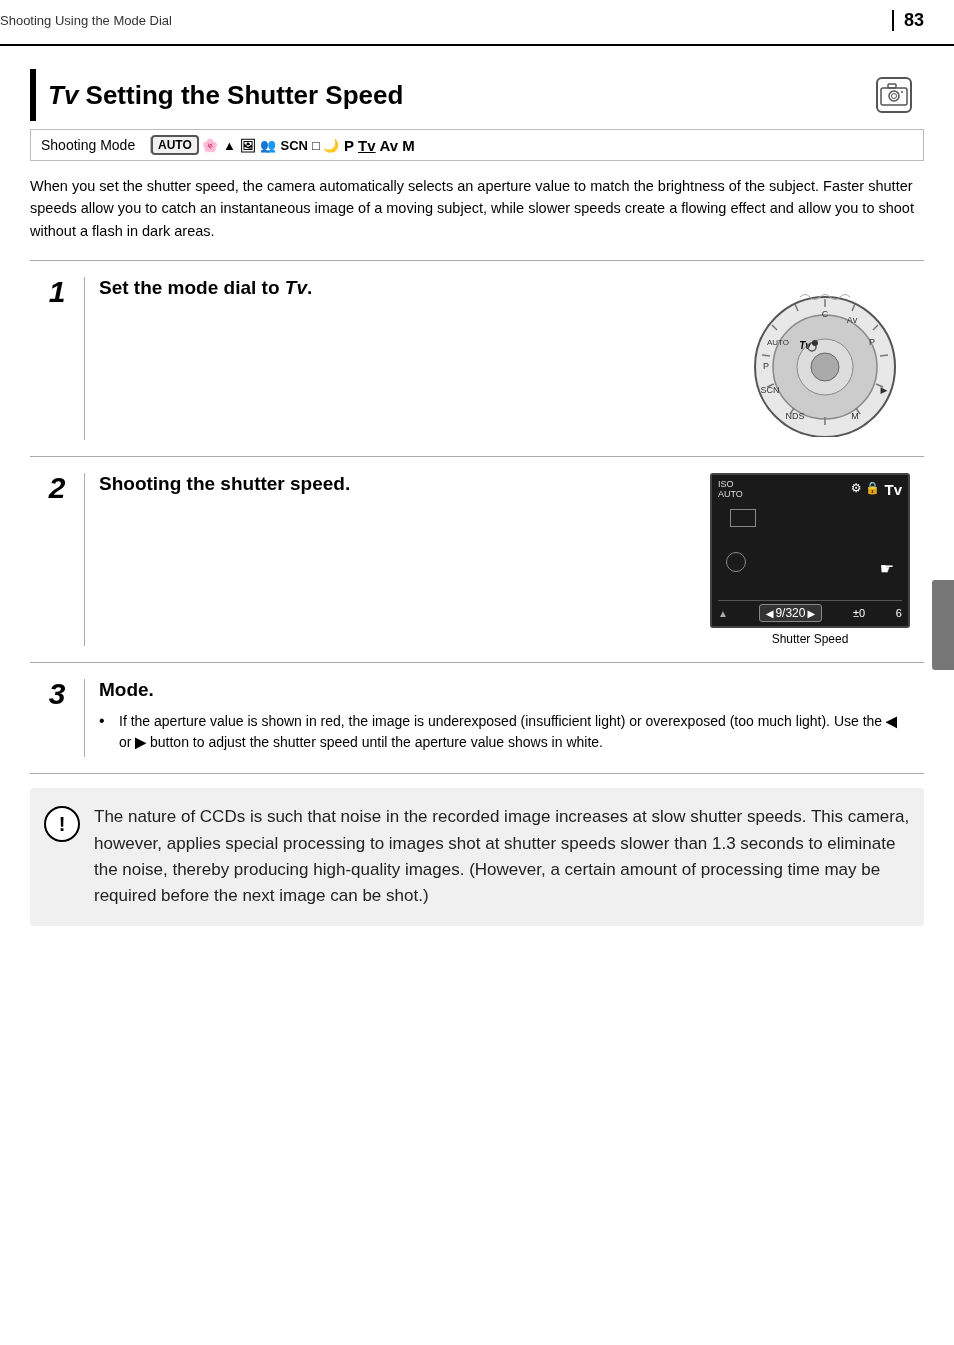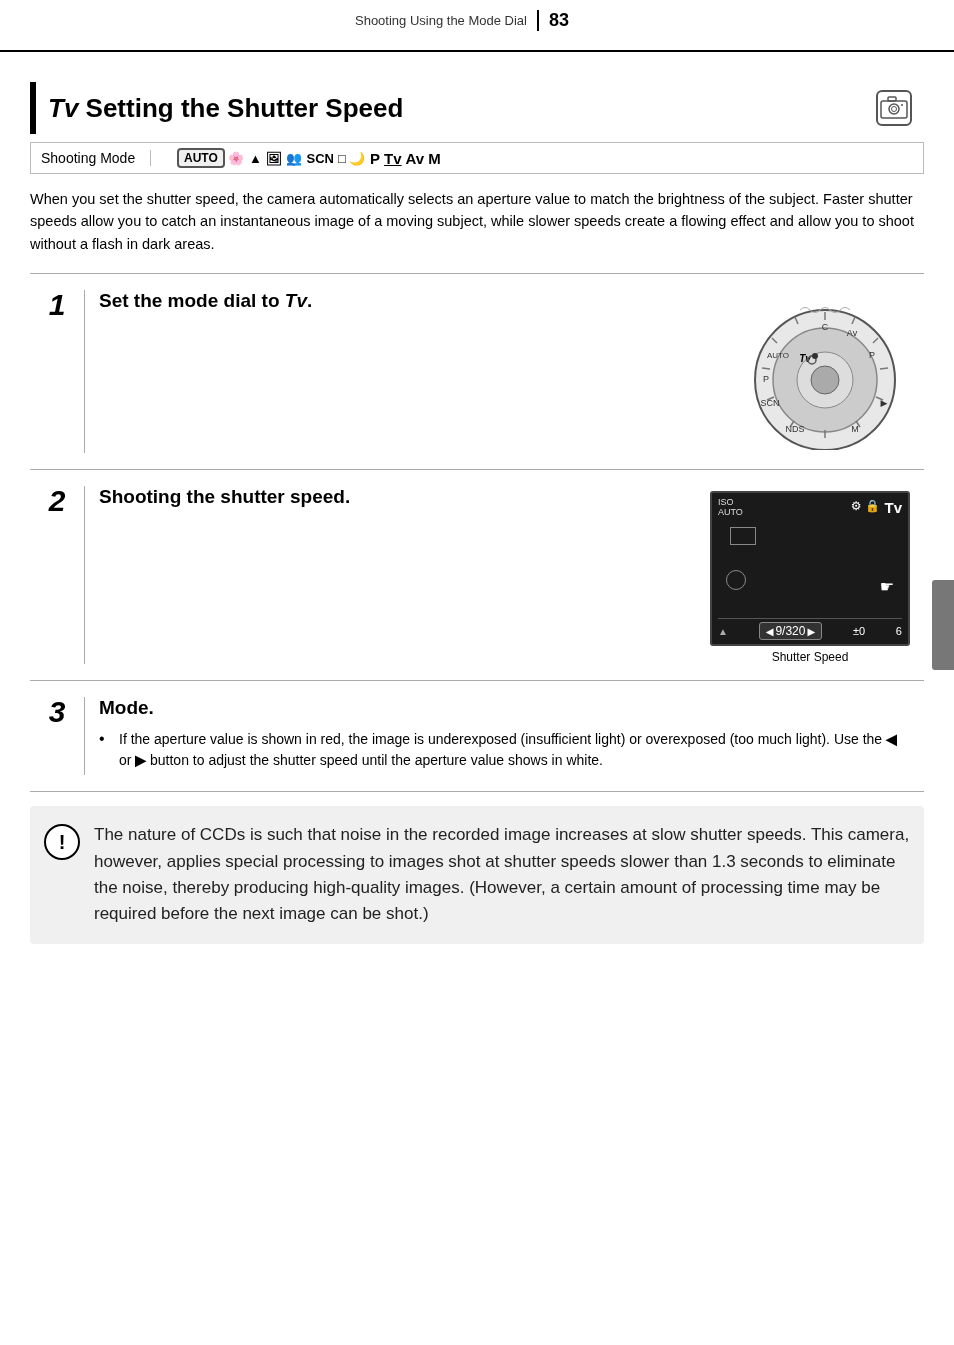--- a/index.html
+++ b/index.html
@@ -10,25 +10,25 @@
       color: #000;
       width: 954px;
       min-height: 1345px;
       position: relative;
       overflow-x: hidden;
     }
 
     
     .page-header {
       display: flex;
-      justify-content: center;
-      align-items: center;
-      padding: 10px 30px 19px 0;
+      justify-content: space-between;
+      align-items: center;
+      padding: 10px 30px 13px 0;
       border-bottom: 2px solid #000;
-      margin-bottom: 12px;
+      margin-bottom: 5px;
     }
     .page-header-text {
       font-size: 13px;
       color: #333;
     }
     .page-number {
       font-size: 18px;
       font-weight: bold;
       margin-left: 10px;
       border-left: 2px solid #000;
@@ -85,21 +85,21 @@
       font-style: italic;
     }
 
     
     .shooting-mode-bar {
       display: flex;
       align-items: center;
       border: 1px solid #bbb;
       padding: 5px 10px;
       margin-bottom: 14px;
-      gap: 26px;
+      gap: 0;
     }
     .shooting-mode-label {
       font-size: 14px;
       font-weight: normal;
       min-width: 110px;
       border-right: 1px solid #bbb;
       padding-right: 10px;
     }
     .mode-icons {
       display: flex;
@@ -180,21 +180,20 @@
 
     
     .camera-screen {
       border: 2px solid #444;
       background: #1a1a1a;
       width: 200px;
       height: 155px;
       position: relative;
       border-radius: 3px;
       overflow: hidden;
-      margin-top: 5px;
     }
     .camera-screen-inner {
       position: absolute;
       inset: 0;
       display: flex;
       flex-direction: column;
       padding: 4px 6px;
     }
     .screen-top-row {
       display: flex;

